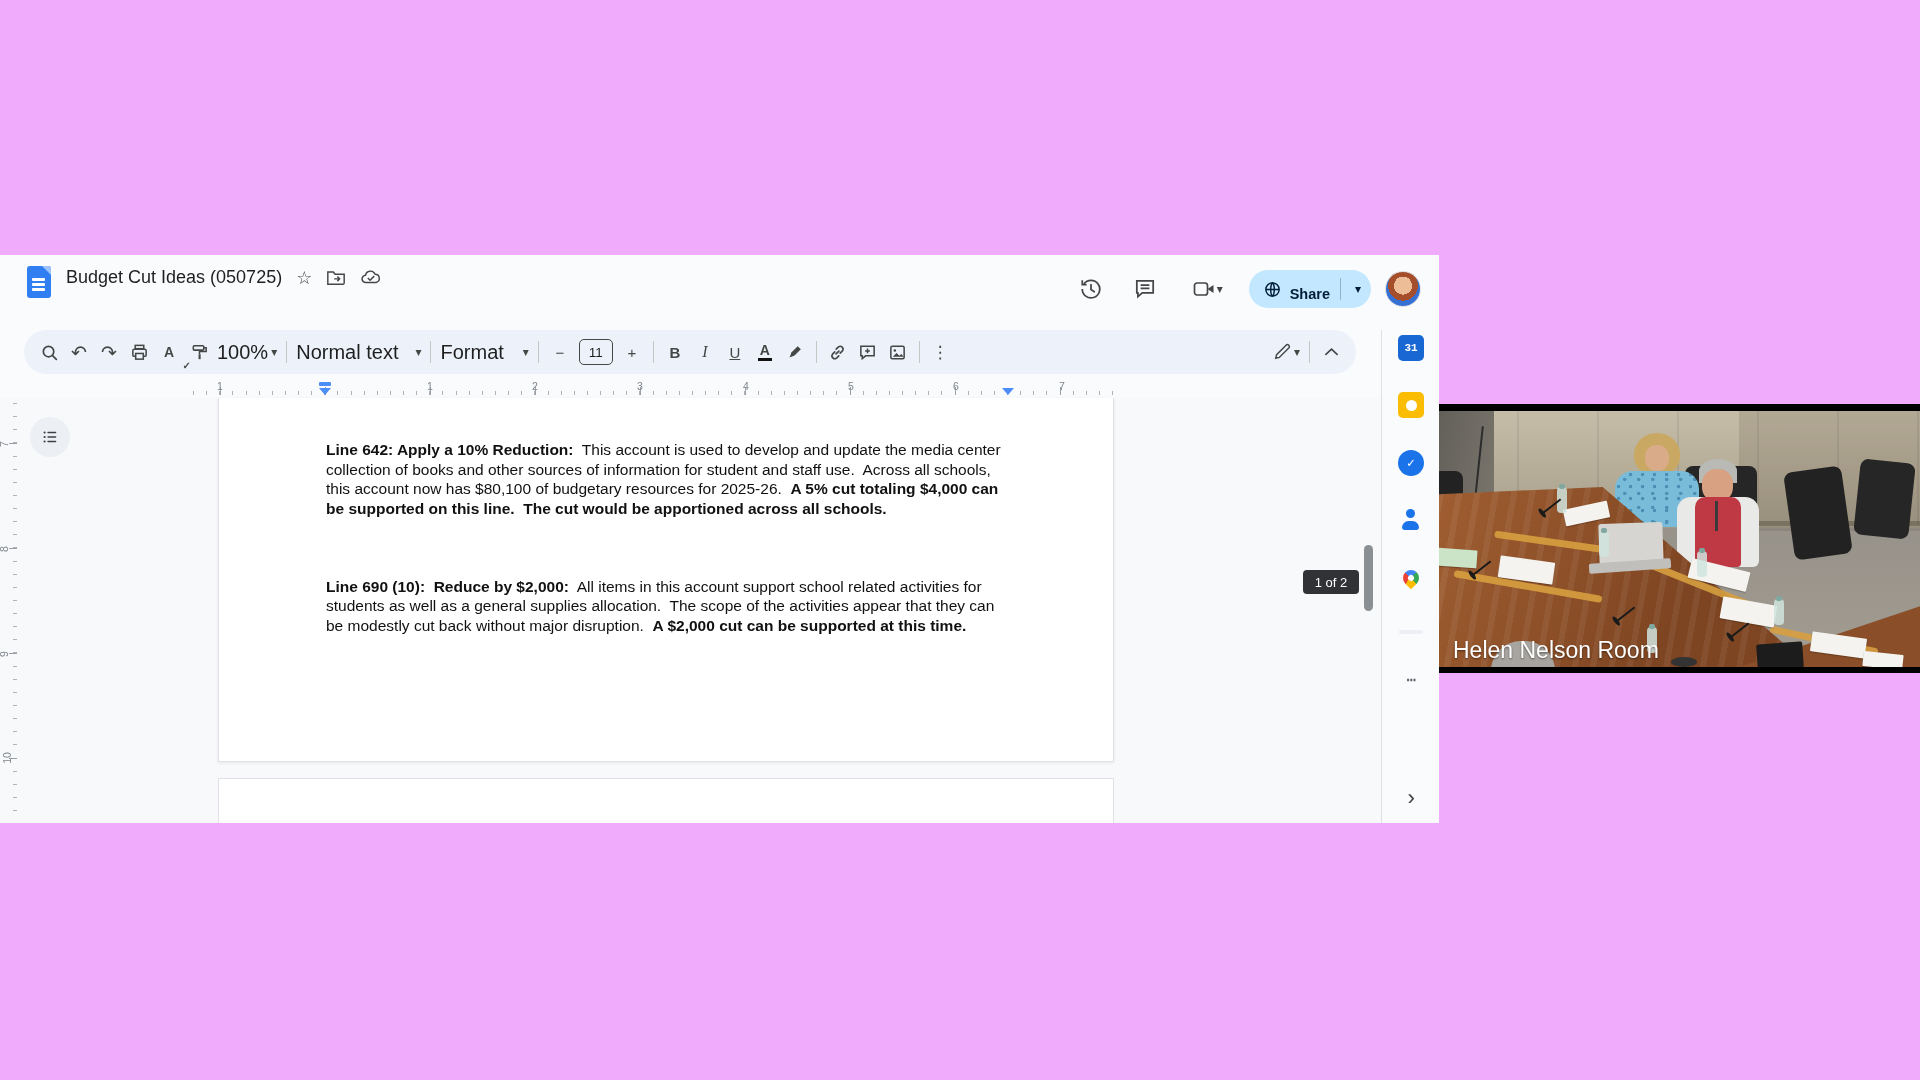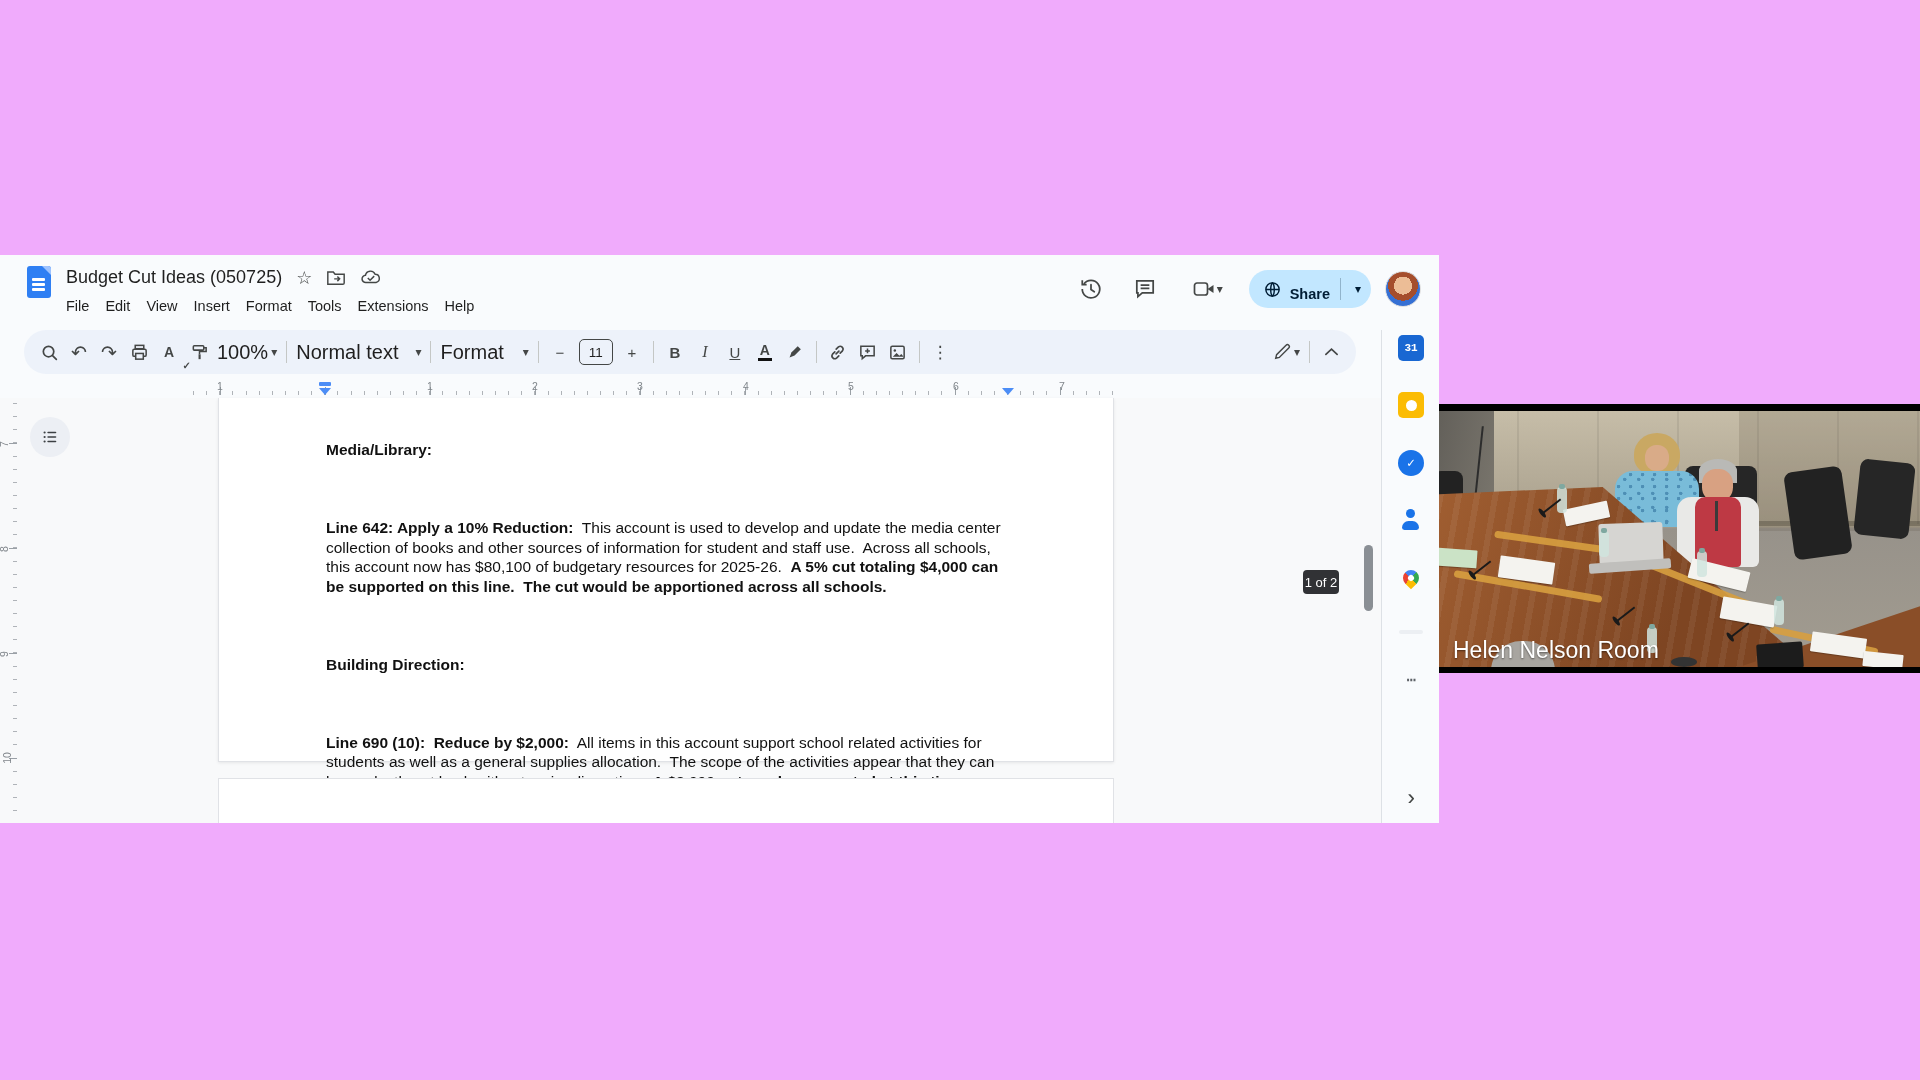--- a/index.html
+++ b/index.html
@@ -58,21 +58,21 @@
   .vmajor{position:absolute;right:3px;top:45px;width:8px;height:370px;background:repeating-linear-gradient(180deg,#9AA0A6 0 1px,transparent 1px 105px);}
   .vnum{position:absolute;left:1px;transform:rotate(-90deg);font-size:10.5px;color:#80868B;}
   .outline-btn{position:absolute;left:30px;top:19px;width:40px;height:40px;border-radius:50%;background:#ECEFF4;display:flex;align-items:center;justify-content:center;}
   .page{position:absolute;left:218px;width:896px;background:#fff;border:1px solid #E0E2E6;}
   .page1{top:0;height:364px;border-top:none;box-shadow:0 1px 3px rgba(0,0,0,.08);}
   .page2{top:380px;height:45px;border-bottom:none;}
   .doc-text{position:absolute;left:107px;top:3px;width:683px;font-size:15.5px;line-height:19.5px;color:#111;white-space:pre-wrap;}
   .doc-text p{margin:0 0 19.5px;}
   .doc-text .b,.doc-text p.h{font-weight:700;}
   .scroll-thumb{position:absolute;left:1364px;top:147px;width:9px;height:66px;border-radius:5px;background:#8A8F94;}
-  .page-badge{position:absolute;left:1303px;top:172px;width:36px;height:24px;background:rgba(32,33,36,.92);color:#fff;font-size:13px;border-radius:4px;display:flex;align-items:center;justify-content:center;}
+  .page-badge{position:absolute;left:1303px;top:172px;width:56px;height:24px;background:rgba(32,33,36,.92);color:#fff;font-size:13px;border-radius:4px;display:flex;align-items:center;justify-content:center;}
 
   
   .rail{position:absolute;right:0;top:75px;width:58px;height:493px;background:#F9FBFD;border-left:1px solid #DDE1E6;}
   .rail-ic{position:absolute;left:16px;width:26px;height:26px;display:flex;align-items:center;justify-content:center;font-family:Liberation Mono, monospace;}
   .ic-cal{background:#1967D2;border-radius:5px;color:#fff;font-size:11px;font-weight:700;}
   .ic-keep{background:#FBBC04;border-radius:5px;}
   .ic-keep:before{content:"";width:11px;height:11px;border-radius:50%;background:#fff;display:block;}
   .ic-tasks{background:#1A73E8;border-radius:50%;color:#fff;font-size:13px;font-weight:700;}
   .ic-person{position:relative;}
   .ic-person:before{content:"";position:absolute;top:2px;left:8px;width:9px;height:9px;border-radius:50%;background:#1A73E8;}
@@ -120,30 +120,20 @@
               <path d="M9 10.5h5.5M12.5 8l2.5 2.5-2.5 2.5"></path>
             </svg>
         </span>
         <span class="t-icon">
           <svg width="22" height="17" viewBox="0 0 24 18" fill="none" stroke="#444746" stroke-width="1.6">
               <path d="M6.5 14.5a4 4 0 0 1-.5-8 5.5 5.5 0 0 1 10.5-1 4.5 4.5 0 0 1 1 8.9z"></path>
               <path d="M8.5 9.5l2.5 2.5 4.5-4.5"></path>
             </svg>
         </span>
       </div>
-      <nav class="menu-row">
-        <span class="menu-item">File</span>
-        <span class="menu-item">Edit</span>
-        <span class="menu-item">View</span>
-        <span class="menu-item">Insert</span>
-        <span class="menu-item">Format</span>
-        <span class="menu-item">Tools</span>
-        <span class="menu-item">Extensions</span>
-        <span class="menu-item">Help</span>
-      </nav>
       <div class="hdr-right">
         <div class="hbtn">
           <svg width="24" height="24" viewBox="0 0 22 22" fill="none" stroke="#444746" stroke-width="1.6">
               <path d="M4.5 6.5A8 8 0 1 1 3 11"></path>
               <path d="M3 3v4h4"></path>
               <path d="M11 7v4.5l3 2" stroke-linecap="round"></path>
             </svg>
         </div>
         <div class="hbtn">
           <svg width="24" height="24" viewBox="0 0 22 22" fill="none" stroke="#444746" stroke-width="1.6">
@@ -301,23 +291,21 @@
             <circle cx="4" cy="10" r="1.2"></circle>
             <circle cx="4" cy="15" r="1.2"></circle>
             <rect x="7" y="4.1" width="10" height="1.8" rx=".9"></rect>
             <rect x="7" y="9.1" width="10" height="1.8" rx=".9"></rect>
             <rect x="7" y="14.1" width="10" height="1.8" rx=".9"></rect>
           </svg>
       </div>
 
       <div class="page page1">
         <div class="doc-text">
-          <p class="h">Media/Library:</p>
           <p><span class="b">Line 642: Apply a 10% Reduction:</span><span>  This account is used to develop and update the media center collection of books and other sources of information for student and staff use.  Across all schools, this account now has $80,100 of budgetary resources for 2025-26.  </span><span class="b">A 5% cut totaling $4,000 can be supported on this line.  The cut would be apportioned across all schools.</span></p>
-          <p class="h">Building Direction:</p>
           <p><span class="b">Line 690 (10):  Reduce by $2,000:</span><span>  All items in this account support school related activities for students as well as a general supplies allocation.  The scope of the activities appear that they can be modestly cut back without major disruption.  </span><span class="b">A $2,000 cut can be supported at this time.</span></p>
         </div>
       </div>
       <div class="page page2"></div>
 
       <div class="scroll-thumb"></div>
       <div class="page-badge">1 of 2</div>
     </div>
 
     <aside class="rail">

